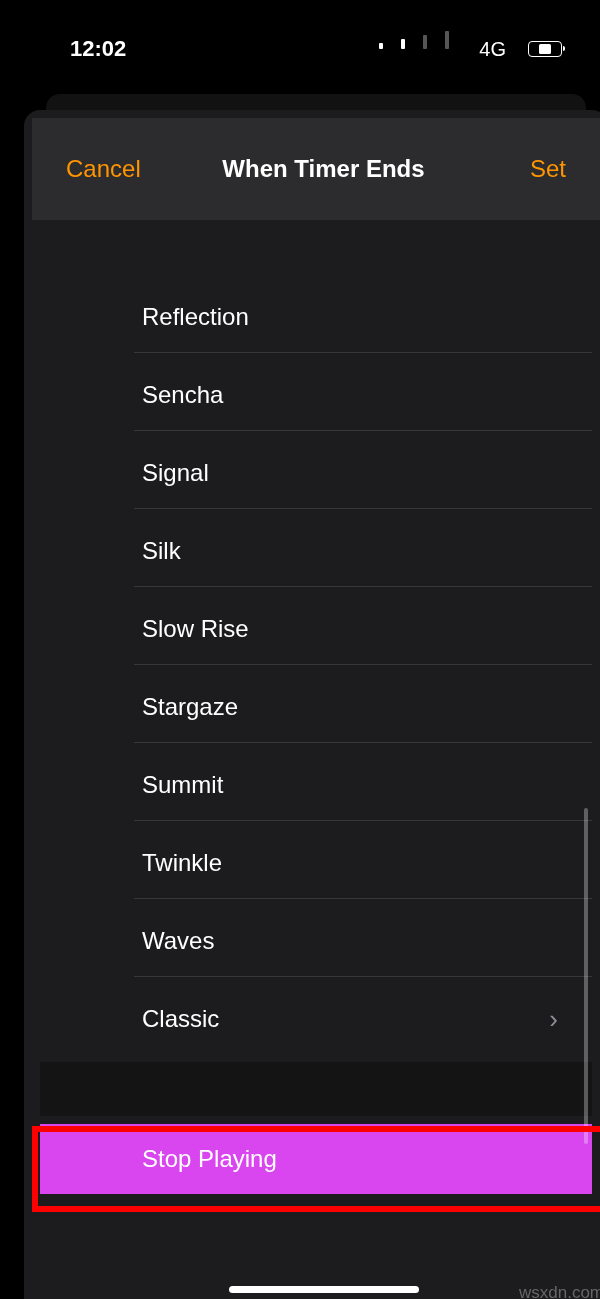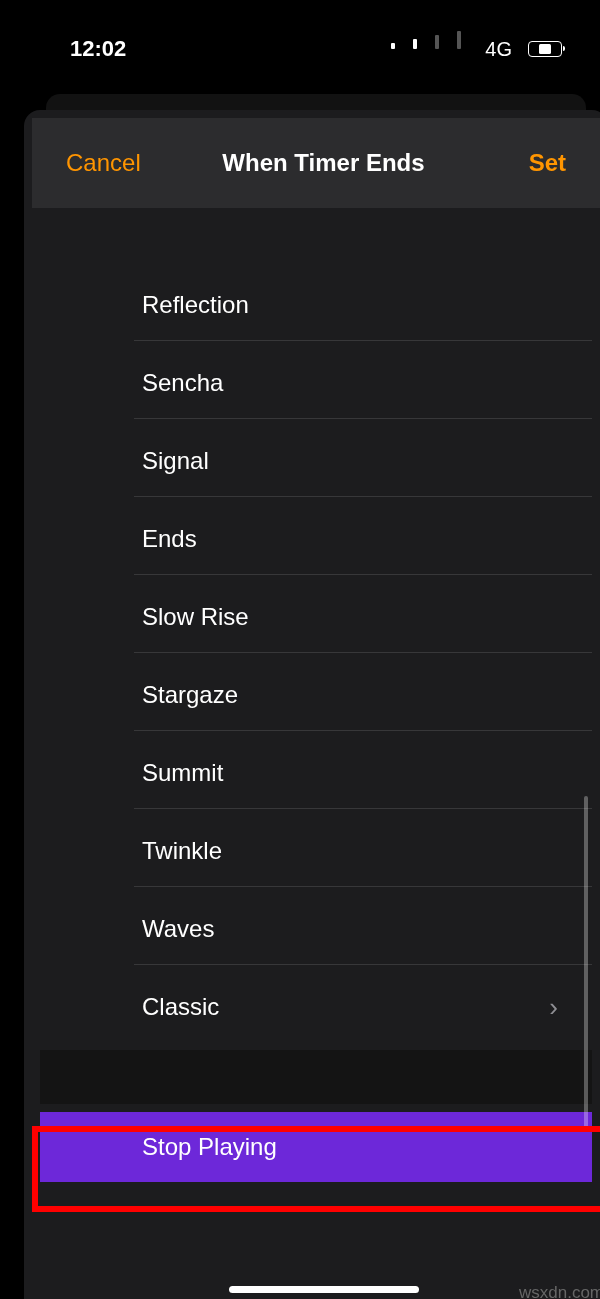--- a/index.html
+++ b/index.html
@@ -22,20 +22,21 @@
       display: flex;
       justify-content: space-between;
       align-items: center;
       padding: 0 30px 0 38px;
       font-size: 22px;
       font-weight: 600;
     }
     .status-right {
       display: flex;
       align-items: center;
+      gap: 6px;
     }
     .signal-icon {
       display: inline-flex;
       align-items: flex-end;
       gap: 2px;
       height: 16px;
     }
     .signal-bar {
       width: 4px;
       background: #fff;
@@ -90,21 +91,21 @@
     .sheet-preview {
       position: absolute;
       top: 70px;
       left: 22px;
       right: 22px;
       height: 30px;
       background: #121212;
       border-radius: 14px 14px 0 0;
     }
     .nav-bar {
-      height: 90px;
+      height: 102px;
       display: flex;
       align-items: center;
       justify-content: space-between;
       padding: 0 26px;
       background: #2c2c2e;
       position: relative;
       z-index: 2;
     }
     .nav-title {
       position: absolute;
@@ -115,21 +116,21 @@
       font-weight: 600;
       pointer-events: none;
     }
     .nav-btn {
       font-size: 24px;
       color: #ff9500;
       cursor: pointer;
       z-index: 3;
     }
     .nav-btn.set {
-      font-weight: 700;
+      font-weight: 400;
     }
     .list-container {
       flex: 1;
       overflow: hidden;
       position: relative;
     }
     .list-row {
       display: flex;
       align-items: center;
       height: 70px;
@@ -188,21 +189,21 @@
       border-radius: 2px;
     }
     .watermark {
       position: absolute;
       bottom: 4px;
       right: 4px;
       font-size: 17px;
       color: #666;
     }
     .highlighted-row {
-      background: #6d28d9;
+      background: #d946ef;
     }
     .truncated {
       height: 30px !important;
       align-items: flex-start;
       padding-top: 0;
       overflow: hidden;
     }
   </style>
 </head>
 <body>
@@ -239,21 +240,21 @@
     <div class="list-row">
       <span>Reflection</span>
     </div>
     <div class="list-row">
       <span>Sencha</span>
     </div>
     <div class="list-row">
       <span>Signal</span>
     </div>
     <div class="list-row">
-      <span>Ends</span>
+      <span>Silk</span>
     </div>
     <div class="list-row">
       <span>Slow Rise</span>
     </div>
     <div class="list-row">
       <span>Stargaze</span>
     </div>
     <div class="list-row">
       <span>Summit</span>
     </div>

